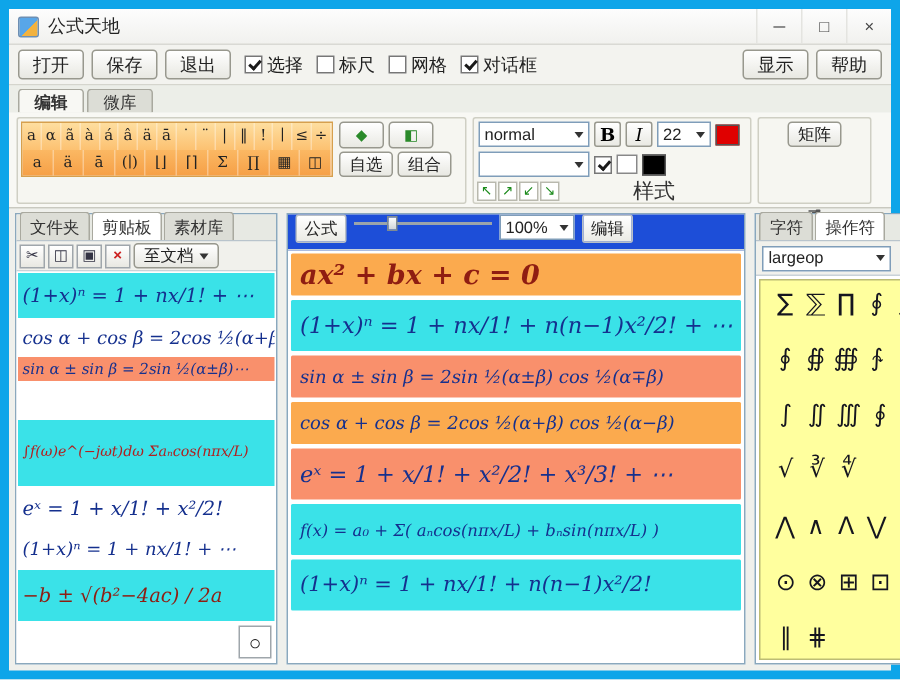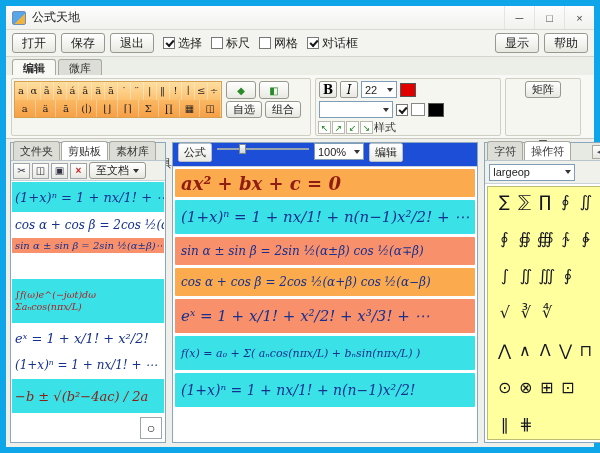--- a/index.html
+++ b/index.html
@@ -36,21 +36,21 @@
   .rtab { padding:1px 10px 0; font-size:11px; color:#333; background:#dcddd6;
     border:1px solid #a9a99f; border-bottom:none; border-radius:3px 3px 0 0; }
   .rtab.active { background:#f8f8f4; font-weight:bold; }
   .ribbon { display:flex; gap:4px; padding:3px 5px 2px; background:#f8f8f4;
     border-bottom:1px solid #c9c9c0; height:64px; }
   .group { border:1px solid #cfcfc4; border-radius:2px; background:#f6f6f1;
     display:flex; flex-direction:column; }
   .group-body { flex:1; display:flex; gap:4px; padding:2px; }
   .group-label { height:15px; font-size:11px; color:#333; text-align:center;margin-top:36px; }
   .label-row { height:15px; display:flex; align-items:center; padding:0 2px; gap:1px; }
-  .label-row .lbl { flex:1; font-size:11px; color:#333; }
+  .label-row .lbl { flex:1; text-align:center; font-size:14px; color:#333; }
   .send-ico { width:13px; height:13px; border:1px solid #b9b9ae; background:#fff;
     font-size:9px; color:#1a8a1a; display:flex; align-items:center; justify-content:center; }
   .hand-ico { font-size:11px; color:#555; }
 
   .palette { display:flex; flex-direction:column; width:208px; border:1px solid #d6a04e; }
   .prow { flex:1; display:flex; align-items:center; }
   .prow1 { background:linear-gradient(#fede9f,#fcc171); }
   .prow2 { background:linear-gradient(#fbb863,#f6a047); }
   .psym { flex:1; text-align:center; font-size:10px; color:#222; font-family:"DejaVu Serif",serif;
     border-right:1px solid rgba(255,255,255,.35); height:100%; display:flex; align-items:center; justify-content:center; }
@@ -77,21 +77,21 @@
   .main { flex:1; display:flex; gap:6px; padding:3px 4px 4px; }
   .panel { border:1px solid #8aa8bd; background:#fff; display:flex; flex-direction:column; }
   .panel-tabs { height:18px; display:flex; align-items:flex-end; gap:1px; padding:1px 2px 0;
     background:#e7e9e3; border-bottom:1px solid #b9c4cc; }
   .ptab { padding:2px 6px 1px; font-size:11px; color:#333; background:#dcddd6;
     border:1px solid #a9a99f; border-bottom:none; border-radius:3px 3px 0 0; white-space:nowrap; }
   .ptab.active { background:#fff; }
   .tab-scroll { width:15px; height:14px; font-size:7px; color:#445; border:1px solid #a9a99f;
     background:linear-gradient(#fff,#e6e6e0); display:flex; align-items:center; justify-content:center; margin-bottom:1px; }
 
-  .left { width:156px;justify-content:flex-end; }
+  .left { width:175px;justify-content:flex-end; }
   .ltoolbar { height:20px; display:flex; align-items:center; gap:2px; padding:0 2px;
     background:#f1f1ec; border-bottom:1px solid #c9d2d8; }
   .mico { width:17px; height:16px; border:1px solid #9fa6ab; background:linear-gradient(#fff,#e8e8e2);
     font-size:10px; color:#334; display:flex; align-items:center; justify-content:center; }
   .mico.del { color:#c22; font-weight:bold; }
   .llist { flex:1; position:relative; overflow:hidden; background:#fff; padding:1px; }
   .clip-item { margin-bottom:2px; padding:2px 3px; font-family:"DejaVu Serif",serif; font-style:italic;
     overflow:hidden; white-space:nowrap; display:flex; align-items:center; }
   .circle-btn { position:absolute; right:3px; bottom:3px; width:22px; height:22px;
     border:1px solid #9fa6ab; background:#fff; display:flex; align-items:center; justify-content:center;
@@ -230,20 +230,24 @@
             <button class="tbtn small">组合</button>
           </div>
         </div>
       </div>
       <div class="group-label">工具</div>
     </div>
 
     <div class="group" style="width:186px">
       <div class="style-grid">
         <div class="srow">
+          <div class="combo" style="width:74px">
+            <span>normal</span>
+              <i class="caret"></i>
+          </div>
           <button class="fmt b">B</button>
           <button class="fmt i">I</button>
           <div class="combo" style="width:36px">
             <span>22</span>
               <i class="caret"></i>
           </div>
           <span class="swatch" style="background:#e00000"></span>
         </div>
         <div class="srow">
           <div class="combo" style="width:74px">

